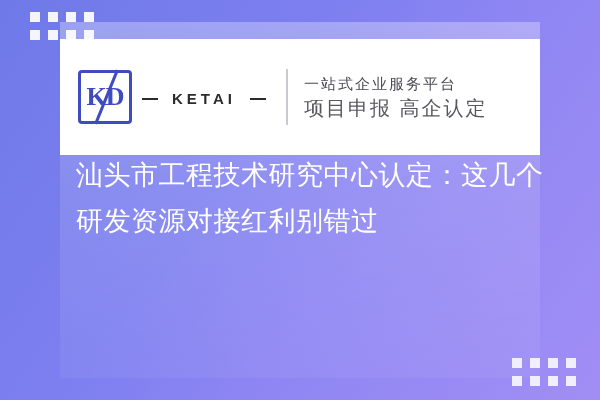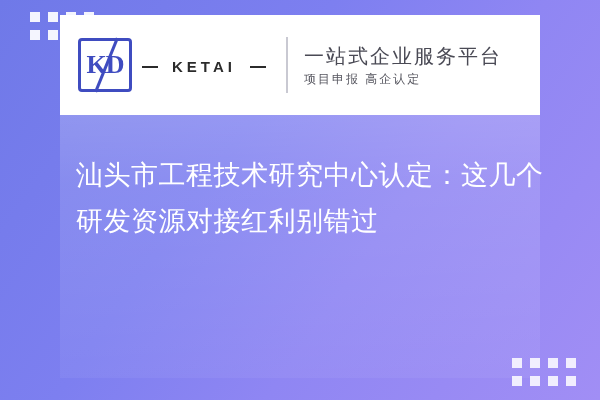--- a/index.html
+++ b/index.html
@@ -54,23 +54,23 @@
     top: 22px;
     width: 480px;
     height: 356px;
     background: linear-gradient(180deg, rgba(255,255,255,0.30) 0%, rgba(255,255,255,0.12) 45%, rgba(255,255,255,0.05) 100%);
   }
 
   
   .header {
     position: absolute;
     left: 60px;
-    top: 15px;
+    top: 39px;
     width: 480px;
-    height: 100px;
+    height: 116px;
     display: flex;
     align-items: center;
     background: #ffffff;
   }
   .logo-area {
     display: flex;
     align-items: center;
     padding-left: 18px;
     padding-right: 14px;
     gap: 10px;
@@ -148,27 +148,27 @@
     margin: 0 16px 0 6px;
     flex: none;
   }
   .header-text {
     display: flex;
     flex-direction: column;
     justify-content: center;
     gap: 7px;
   }
   .slogan {
-    font-size: 20px;
+    font-size: 15px;
     color: #4a4a55;
     letter-spacing: 2px;
     line-height: 1;
   }
   .subslogan {
-    font-size: 12px;
+    font-size: 20px;
     color: #56565f;
     letter-spacing: 2px;
     line-height: 1;
   }
 
   
   .title {
     position: absolute;
     left: 76px;
     top: 152px;

